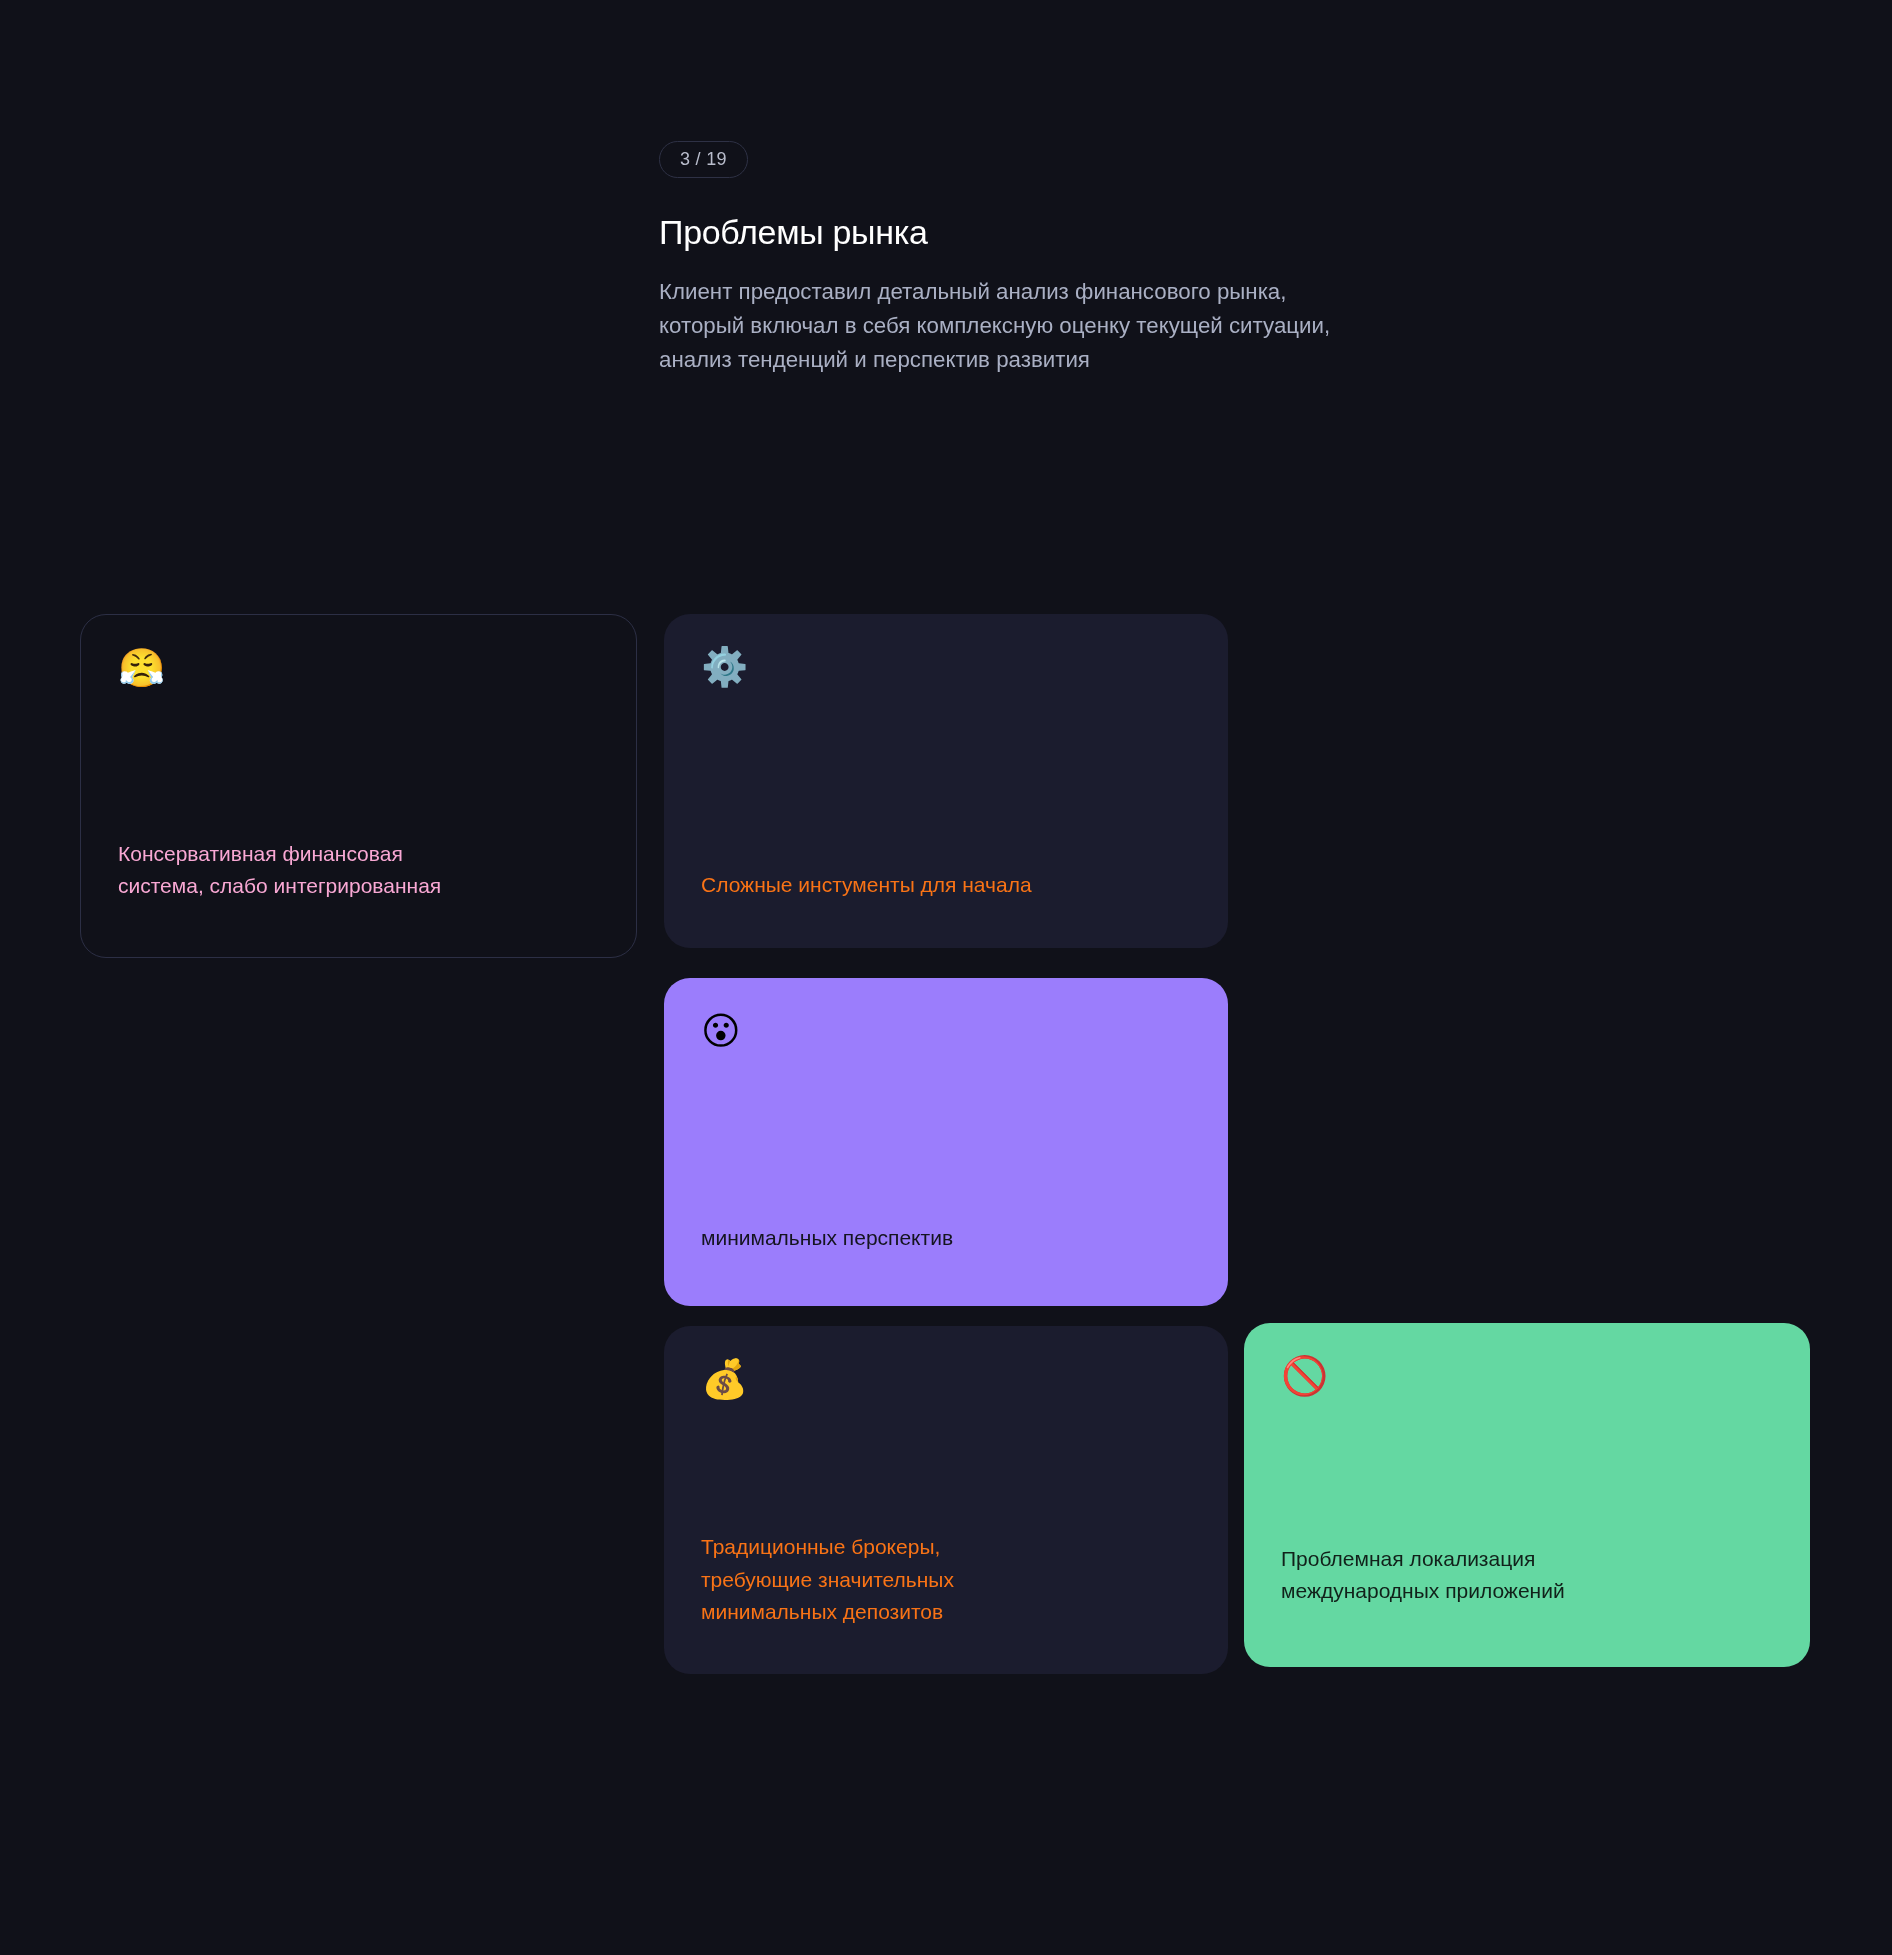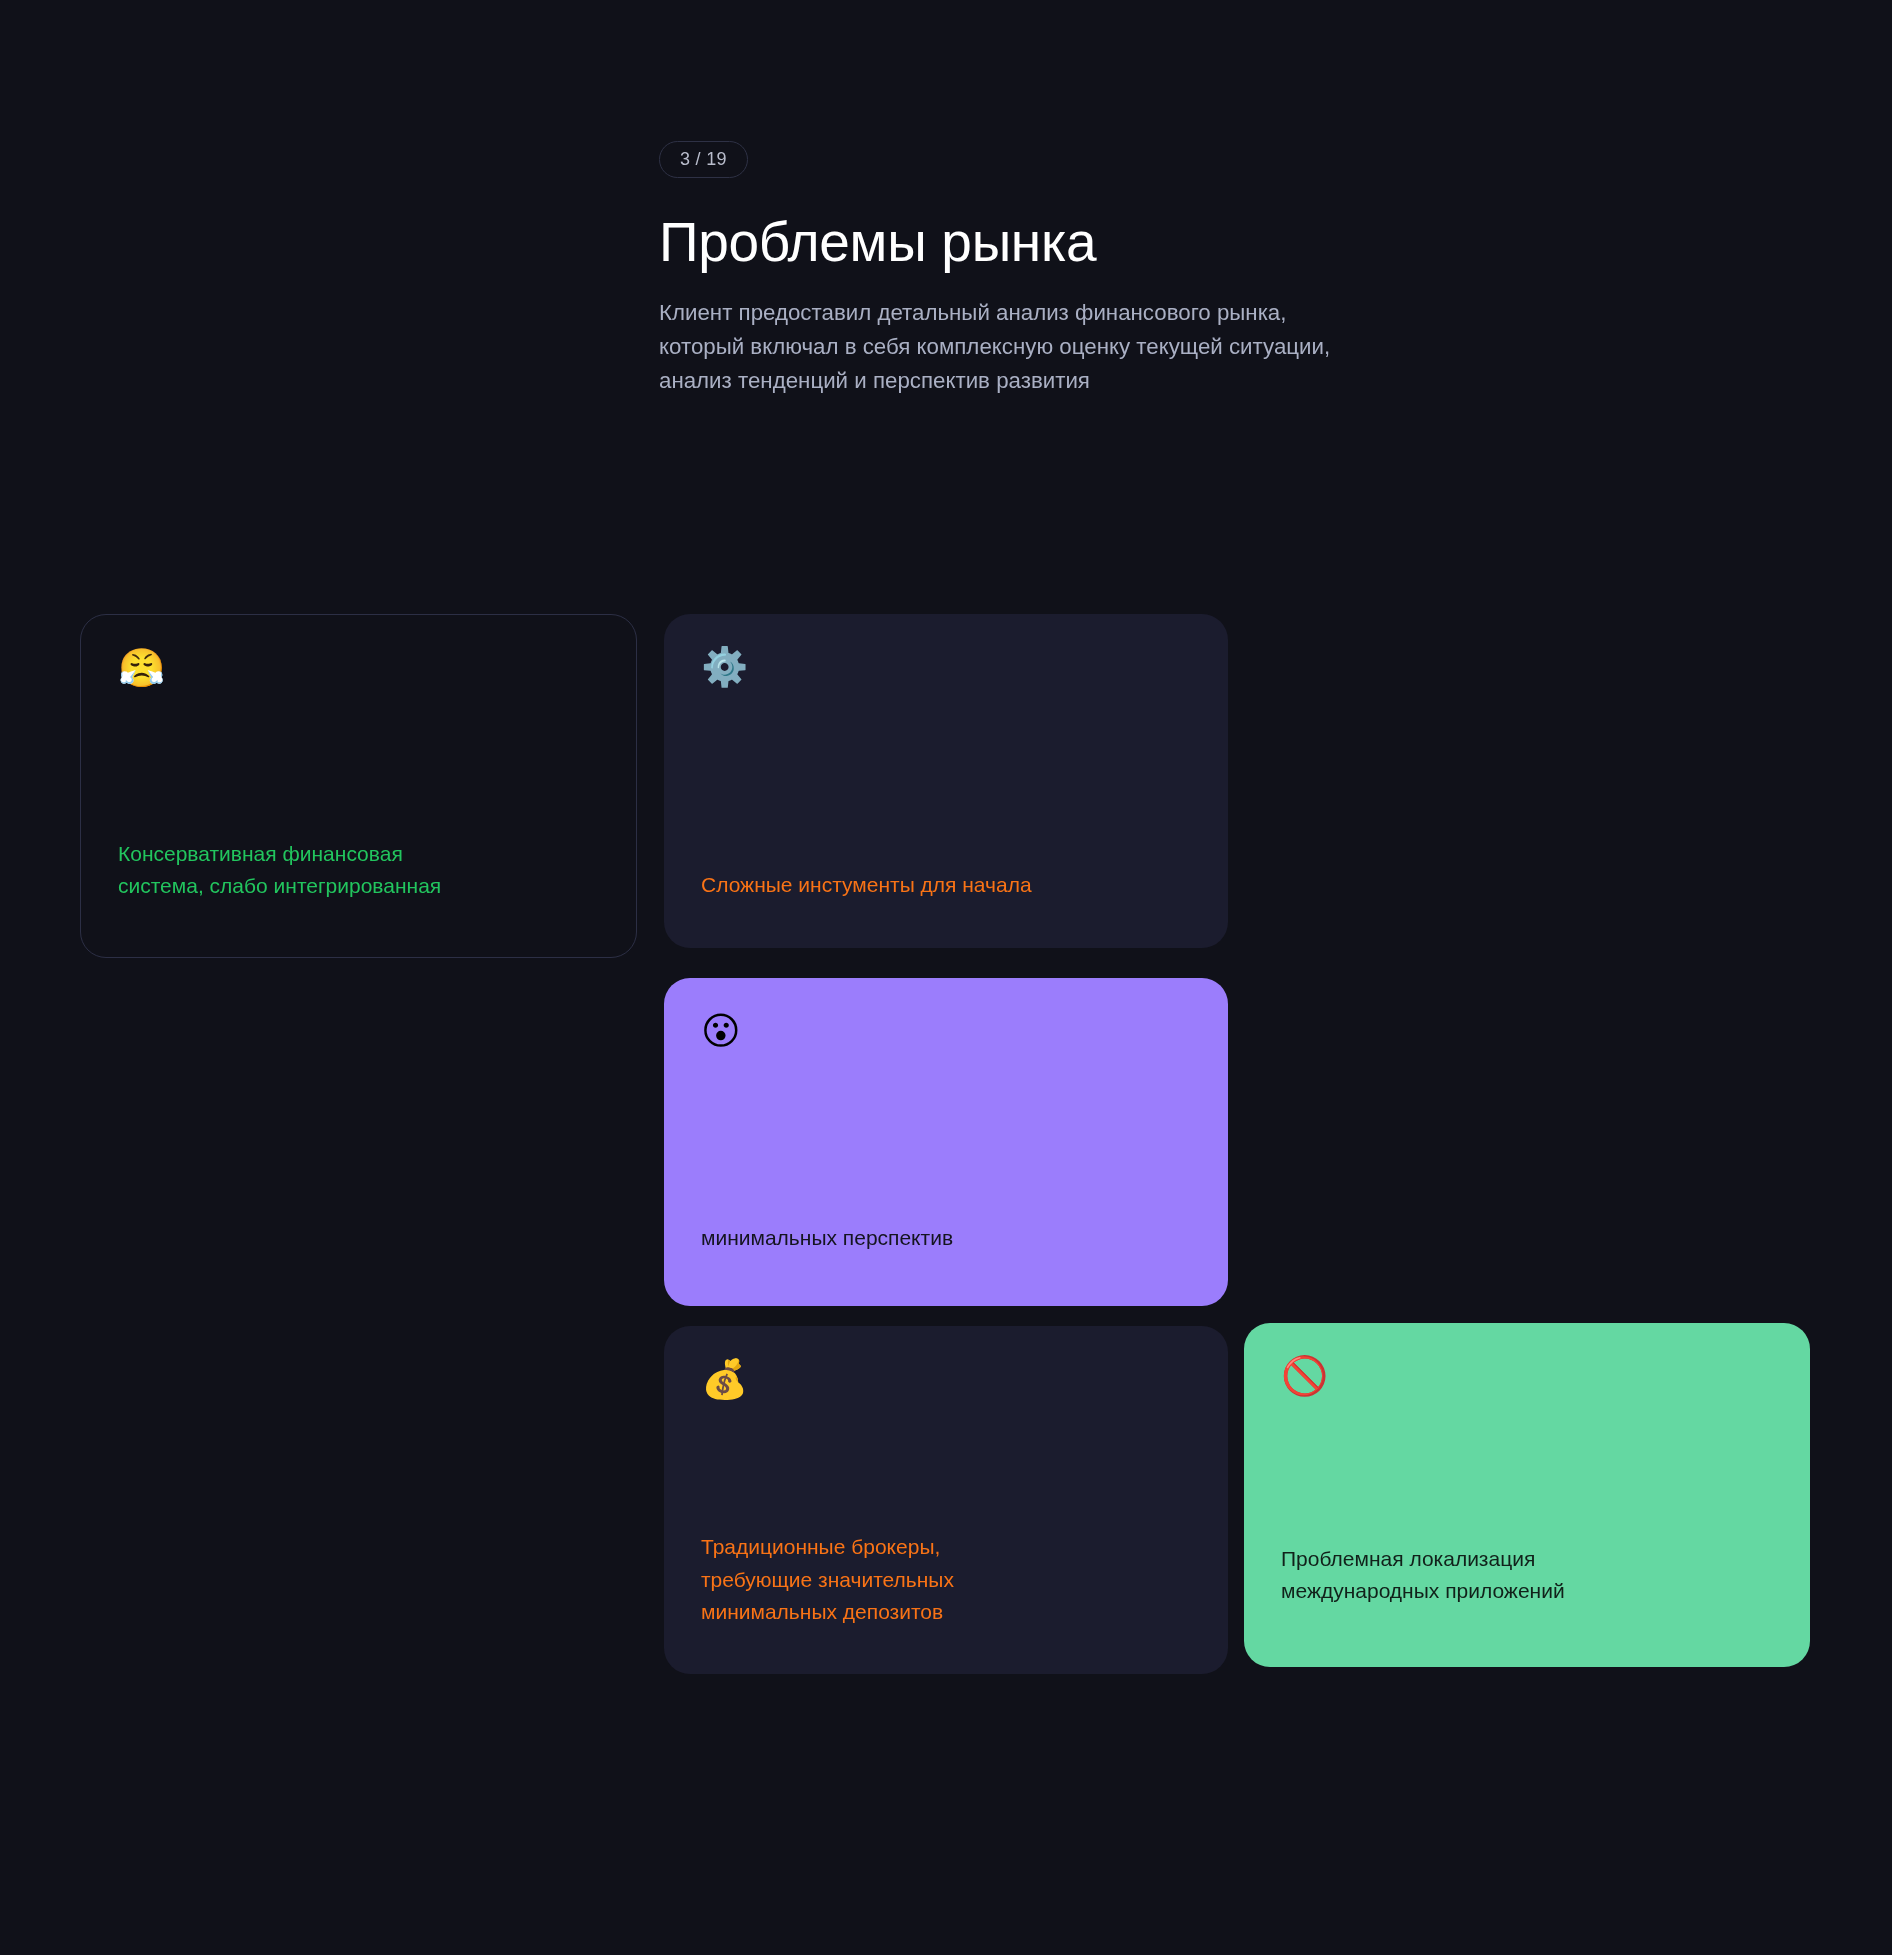--- a/index.html
+++ b/index.html
@@ -42,21 +42,21 @@
   .badge-text {
     font-size: 18px;
     letter-spacing: 0.3px;
     color: #b9bdcc;
     font-weight: 400;
     white-space: nowrap;
   }
 
   .page-title {
     margin-top: 37px;
-    font-size: 55px;
+    font-size: 34px;
     line-height: 1.0;
     font-weight: 400;
     color: #ffffff;
     letter-spacing: -0.3px;
     white-space: nowrap;
   }
 
   .page-desc {
     margin-top: 26px;
     font-size: 22.3px;
@@ -93,21 +93,21 @@
     line-height: 1.55;
     font-weight: 400;
   }
   .card-text .tline { display: block; white-space: nowrap; }
 
   
   .card--outline {
     background: transparent;
     border: 1.3px solid #2c2f45;
   }
-  .card--outline .card-text { color: #22c55e; margin-top: 24px; }
+  .card--outline .card-text { color: #f9a8d4; margin-top: 24px; }
 
   
   .card--navy { background: #1b1c2e; }
   .card--navy .card-text { color: #f97316; }
 
   
   .card--purple { background: #9b7dfc; }
   .card--purple .card-text { color: #14141f; }
 
   

